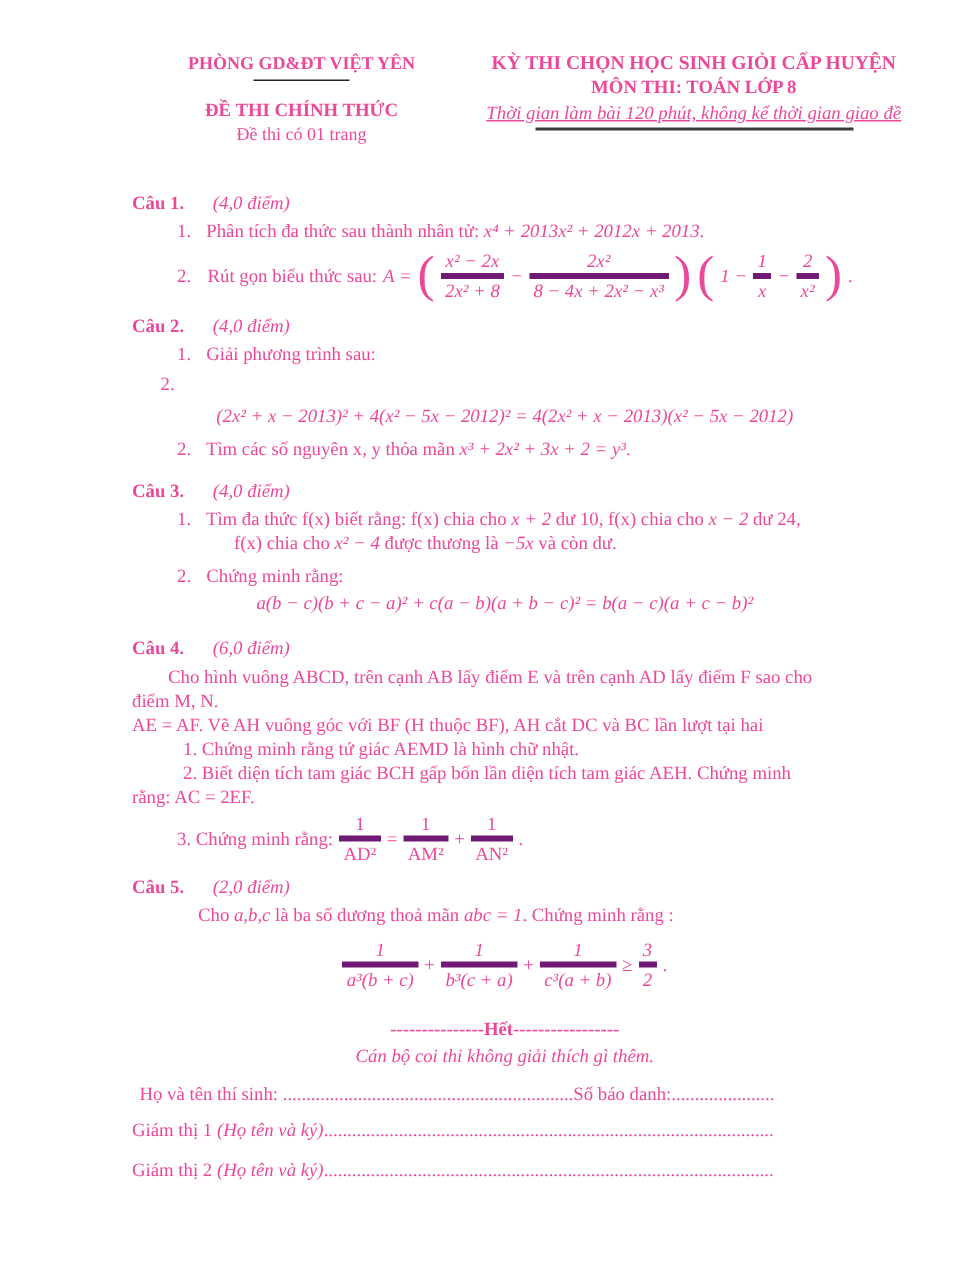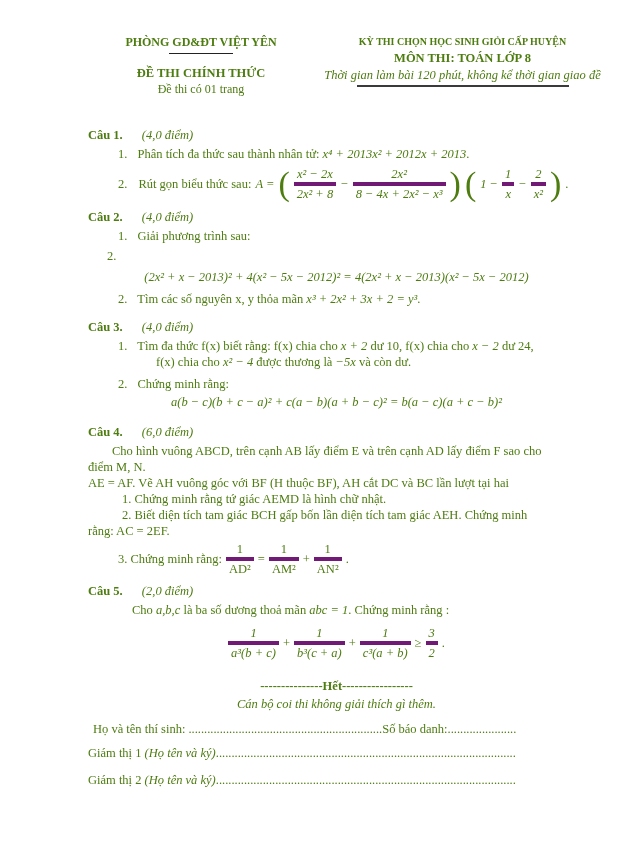--- a/index.html
+++ b/index.html
@@ -1,34 +1,34 @@
 <!DOCTYPE html>
 <html><head>
 <meta charset="utf-8">
 <style>
   * { box-sizing: border-box; }
   html, body { margin: 0; padding: 0; background: #ffffff; }
   .page {
-    width: 641px; height: 842px; background: #ffffff; color: #4d7c0f;
+    width: 641px; height: 842px; background: #ffffff; color: #ec4899;
     font-family: "Liberation Serif", serif; font-size: 12.5px; line-height: 16px;
     overflow: hidden; position: relative; padding-top: 34px;
   }
   .i { font-style: italic; }
 
   
   .header { display: flex; padding: 0 26px 0 92px; }
   .hleft { width: 218px; text-align: center; }
   .hright { flex: 1; text-align: center; }
   .org { font-size: 12px; font-weight: bold; }
   .org-rule { width: 64px; height: 1px; background: #222; margin: 3px auto 11px; }
   .exam-label { font-size: 12.5px; font-weight: bold; }
   .pages-note { font-size: 12px; }
-  .t1 { font-size: 10px; font-weight: bold; }
+  .t1 { font-size: 13px; font-weight: bold; }
   .t2 { font-size: 12.5px; font-weight: bold; }
-  .time { font-size: 12.5px; font-style: italic; margin-top: 1px; }
+  .time { font-size: 12.5px; font-style: italic; margin-top: 1px; text-decoration: underline; }
   .time-rule { width: 212px; height: 2px; background: #3a3a3a; margin: 2px auto 0; }
 
   
   .content { padding: 0 56px 0 88px; margin-top: 30px; }
   .qh { margin-bottom: 3px; white-space: nowrap; }
   .ql { font-weight: bold; }
   .qp { font-style: italic; margin-left: 16px; }
   .item { margin-left: 30px; white-space: nowrap; }
   .no { margin-right: 7px; }
   .math { font-style: italic; }

